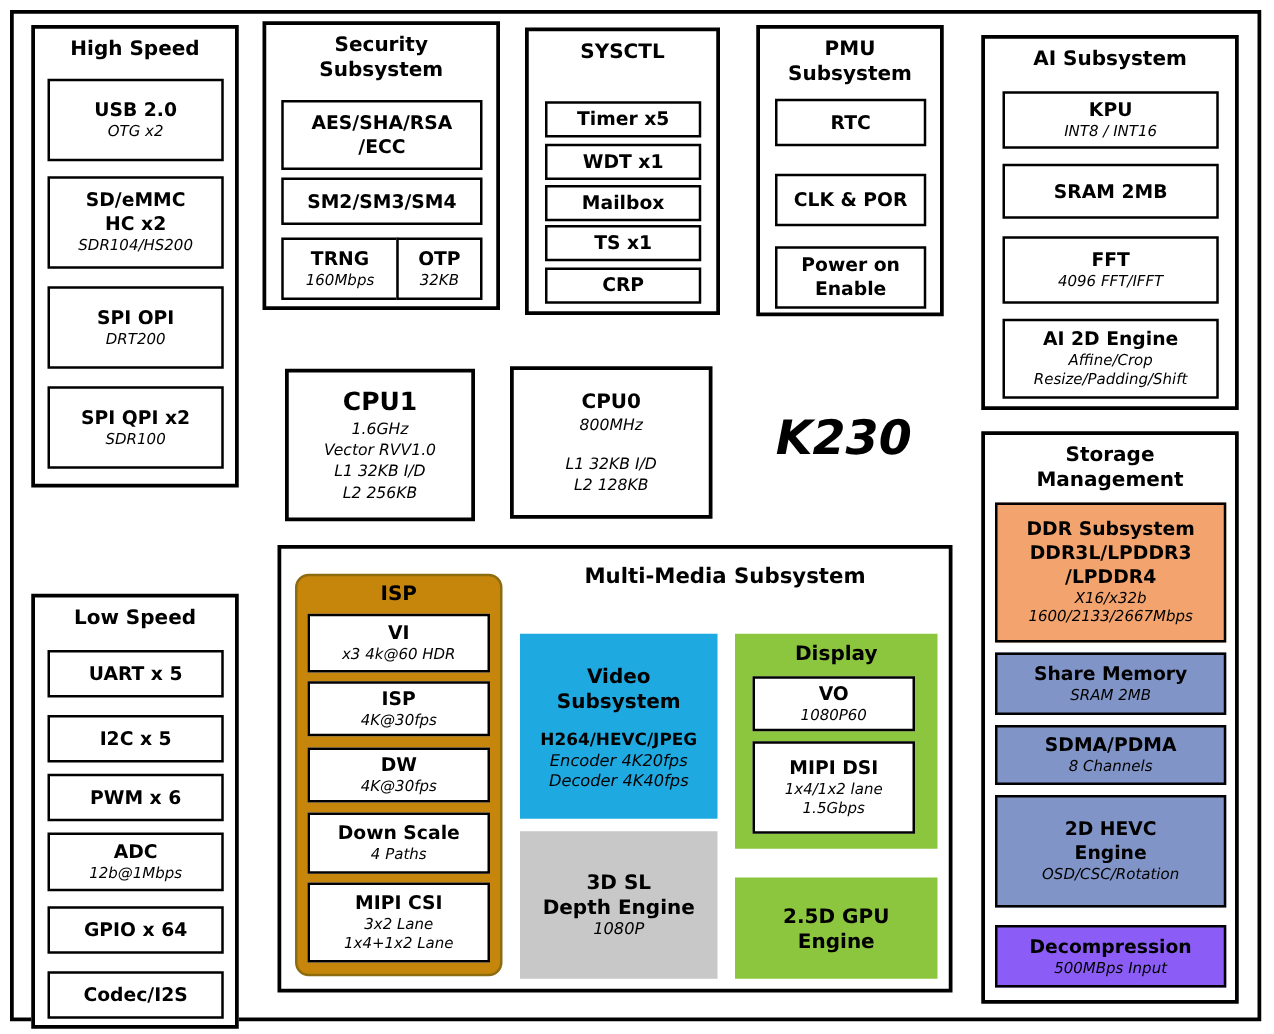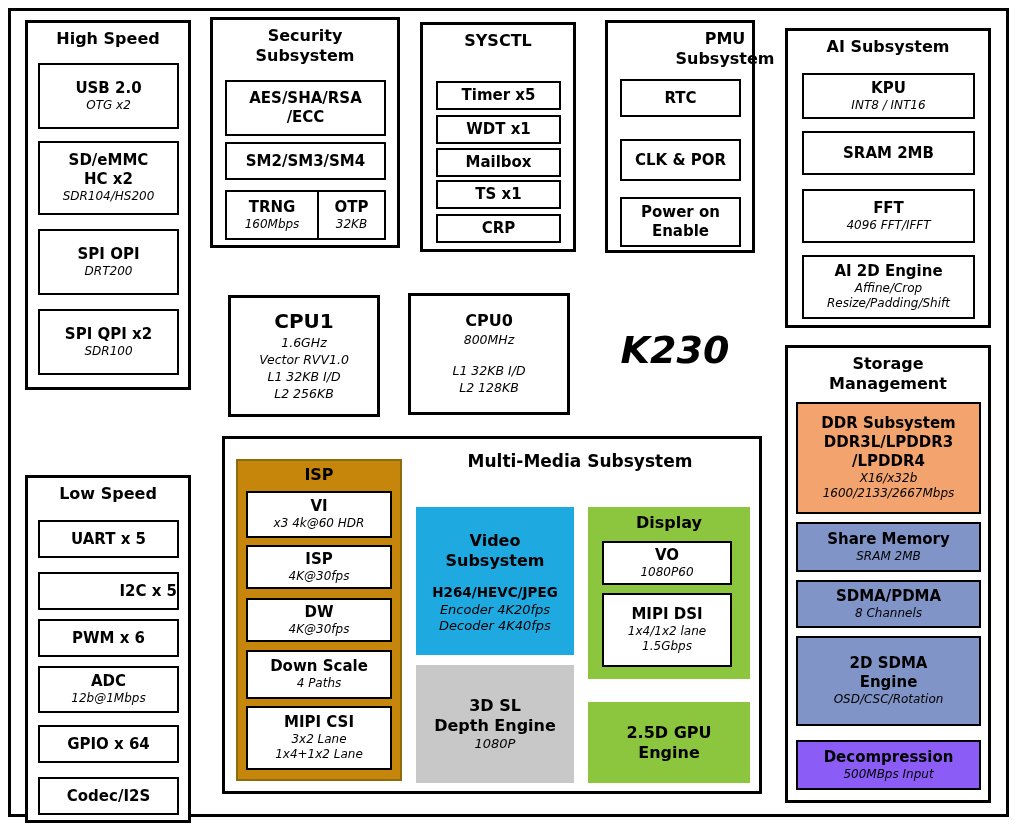--- a/index.html
+++ b/index.html
@@ -101,21 +101,21 @@
     </div>
     <div class="p box" style="left:13px;top:155px;width:125px;height:29px;">
       <div class="lbl">TS x1</div>
     </div>
     <div class="p box" style="left:13px;top:189px;width:125px;height:29px;">
       <div class="lbl">CRP</div>
     </div>
   </div>
 
   <div class="p panel" style="left:605px;top:20px;width:150px;height:233px;">
-    <div class="ttl ptitle-narrow" style="width:110px;margin-left:45px;">PMU Subsystem</div>
+    <div class="ttl ptitle-narrow" style="width:110px;">PMU Subsystem</div>
     <div class="p box" style="left:12px;top:116px;width:121px;height:42px;">
       <div class="lbl">CLK &amp; POR</div>
     </div>
     <div class="p box" style="left:12px;top:56px;width:121px;height:38px;">
       <div class="lbl">RTC</div>
     </div>
     <div class="p box" style="left:12px;top:174px;width:121px;height:50px;">
       <div class="lbl" style="width:90px;">Power on Enable</div>
     </div>
   </div>
@@ -155,42 +155,42 @@
     <div class="cpu-line">L2 128KB</div>
   </div>
 
   <div class="p chip-label" style="left:600px;top:328px;width:150px;">K230</div>
 
   <div class="p panel" style="left:25px;top:428px;width:166px;height:348px;margin-top:47px;">
     <div class="ttl ptitle">Low Speed</div>
     <div class="p box" style="left:10px;top:42px;width:141px;height:38px;">
       <div class="lbl">UART x 5</div>
     </div>
-    <div class="p box" style="left:10px;top:94px;width:141px;height:38px;align-items:flex-end;">
+    <div class="p box" style="left:10px;top:94px;width:141px;height:38px;">
       <div class="lbl">I2C x 5</div>
     </div>
     <div class="p box" style="left:10px;top:141px;width:141px;height:38px;">
       <div class="lbl">PWM x 6</div>
     </div>
     <div class="p box" style="left:10px;top:188px;width:141px;height:47px;">
       <div class="lbl">ADC</div>
       <div class="sub">12b@1Mbps</div>
     </div>
     <div class="p box" style="left:10px;top:247px;width:141px;height:38px;">
       <div class="lbl">GPIO x 64</div>
     </div>
     <div class="p box" style="left:10px;top:299px;width:141px;height:38px;">
       <div class="lbl">Codec/I2S</div>
     </div>
   </div>
 
   <div class="p panel" style="left:222px;top:436px;width:540px;height:358px;">
     <div class="ttl p" style="left:190px;top:12px;width:330px;font-size:17px;">Multi-Media Subsystem</div>
 
-    <div class="p fill gold-border" style="left: 11px; top: 20px; width: 166px; height: 322px; background-color: rgb(198, 134, 11);">
+    <div class="p fill gold-border" style="left: 11px; top: 20px; width: 166px; height: 322px; background-color: rgb(198, 134, 11); border-radius: 11px;">
       <div class="ttl" style="margin-top:4px;">ISP</div>
       <div class="p box" style="left:8px;top:30px;width:146px;height:47px;">
         <div class="lbl">VI</div>
         <div class="sub">x3 4k@60 HDR</div>
       </div>
       <div class="p box" style="left:8px;top:84px;width:146px;height:44px;">
         <div class="lbl">ISP</div>
         <div class="sub">4K@30fps</div>
       </div>
       <div class="p box" style="left:8px;top:137px;width:146px;height:44px;">
@@ -255,21 +255,21 @@
       <div class="lbl">Share Memory</div>
       <div class="sub">SRAM 2MB</div>
     </div>
 
     <div class="p fill vcenter blk-border" style="left: 8px; top: 232px; width: 185px; height: 48px; background-color: rgb(128, 148, 199);">
       <div class="lbl">SDMA/PDMA</div>
       <div class="sub">8 Channels</div>
     </div>
 
     <div class="p fill vcenter blk-border" style="left: 8px; top: 288px; width: 185px; height: 90px; background-color: rgb(128, 148, 199);">
-      <div class="lbl">2D SDMA</div>
+      <div class="lbl">2D HEVC</div>
       <div class="lbl">Engine</div>
       <div class="sub">OSD/CSC/Rotation</div>
     </div>
 
     <div class="p fill vcenter blk-border" style="left: 8px; top: 392px; width: 185px; height: 50px; background-color: #8b5cf6;">
       <div class="lbl">Decompression</div>
       <div class="sub">500MBps Input</div>
     </div>
   </div>
 

